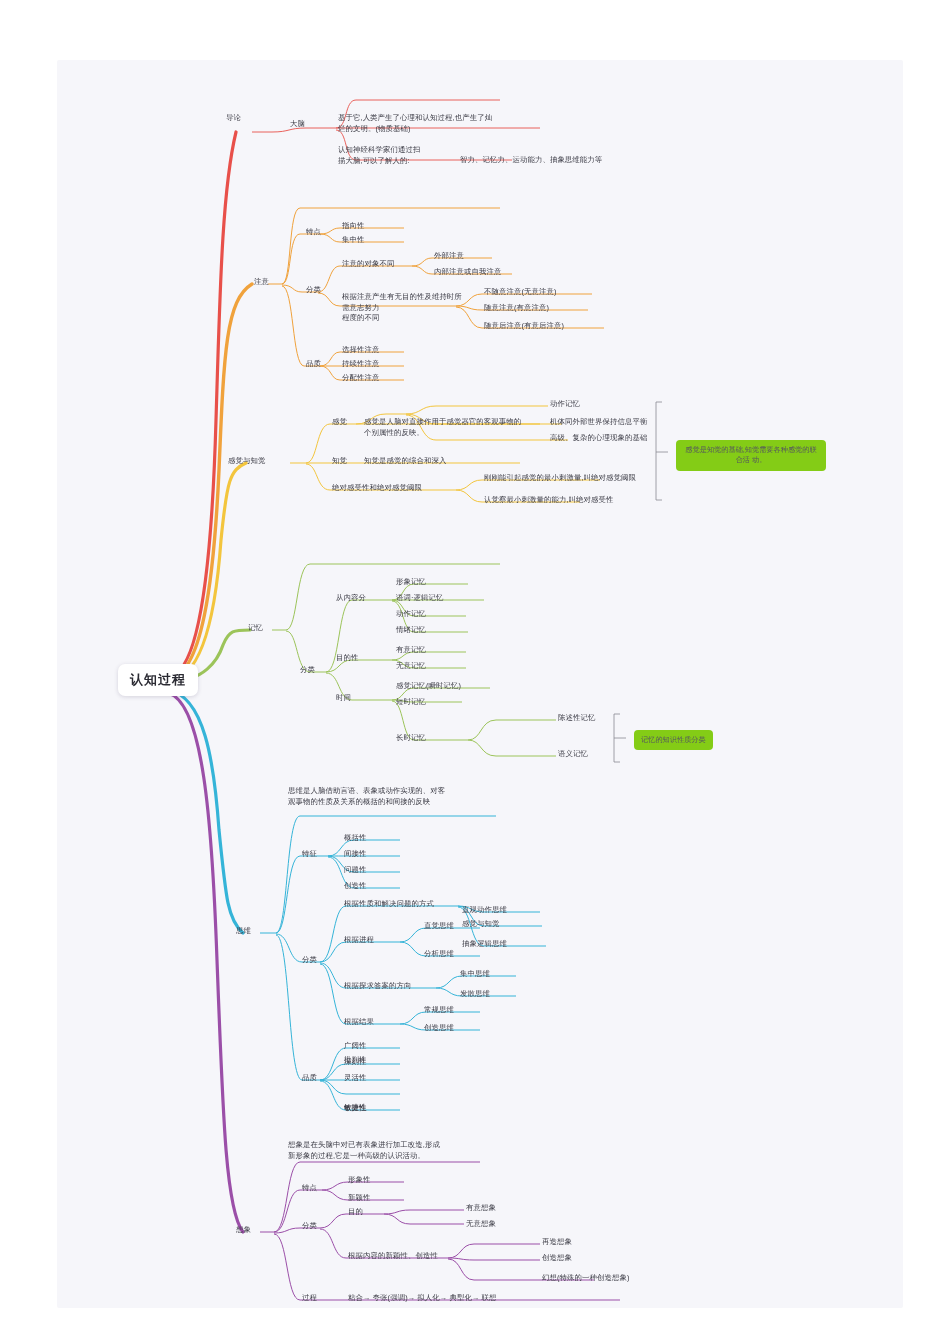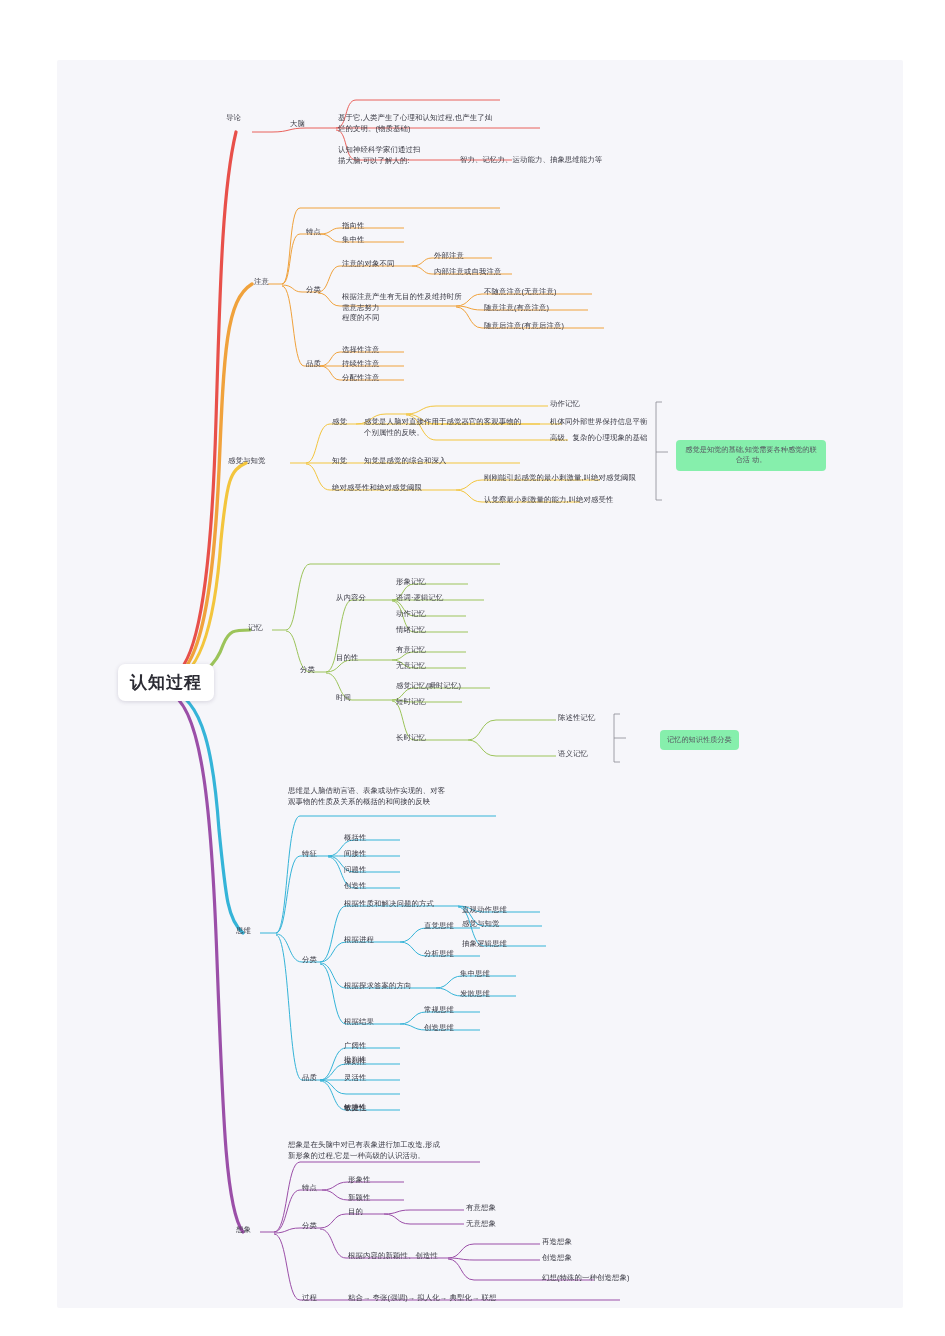--- a/index.html
+++ b/index.html
@@ -37,29 +37,29 @@
   }
   .node.leafline {
     padding-bottom: 1px;
   }
   .root {
     position: absolute;
     background: #ffffff;
     border-radius: 7px;
     box-shadow: 0 1px 4px rgba(60,50,90,0.18);
     color: #2b2b33;
-    font-size: 17px;
+    font-size: 13px;
     font-weight: bold;
     padding: 7px 12px;
     letter-spacing: 1px;
     z-index: 5;
   }
   .callout {
     position: absolute;
-    background: #86efac;
+    background: #84cc16;
     border-radius: 4px;
     color: #55555f;
     font-size: 7.2px;
     line-height: 1.45;
     padding: 5px 7px;
     text-align: center;
   }
 </style>
 </head>
 <body>
@@ -263,21 +263,21 @@
   <div class="node leafline" style="left:396px; top:625px;">情绪记忆</div>
   <div class="node" style="left:336px; top:653px;">目的性</div>
   <div class="node leafline" style="left:396px; top:645px;">有意记忆</div>
   <div class="node leafline" style="left:396px; top:661px;">无意记忆</div>
   <div class="node" style="left:336px; top:693px;">时间</div>
   <div class="node leafline" style="left:396px; top:681px;">感觉记忆(瞬时记忆)</div>
   <div class="node leafline" style="left:396px; top:697px;">短时记忆</div>
   <div class="node leafline" style="left:396px; top:733px;">长时记忆</div>
   <div class="node leafline" style="left:558px; top:713px;">陈述性记忆</div>
   <div class="node leafline" style="left:558px; top:749px;">语义记忆</div>
-  <div class="callout" style="left:660px; top:730px;text-align:center;">记忆的知识性质分类</div>
+  <div class="callout" style="left:634px; top:730px;text-align:center;">记忆的知识性质分类</div>
 
   <div class="node" style="left:236px; top:926px;">思维</div>
   <div class="node" style="left:288px; top:786px; width:212px;">思维是人脑借助言语、表象或动作实现的、对客
 观事物的性质及关系的概括的和间接的反映</div>
   <div class="node" style="left:302px; top:849px;">特征</div>
   <div class="node leafline" style="left:344px; top:833px;">概括性</div>
   <div class="node leafline" style="left:344px; top:849px;">间接性</div>
   <div class="node leafline" style="left:344px; top:865px;">问题性</div>
   <div class="node leafline" style="left:344px; top:881px;">创造性</div>
   <div class="node" style="left:302px; top:955px;">分类</div>

